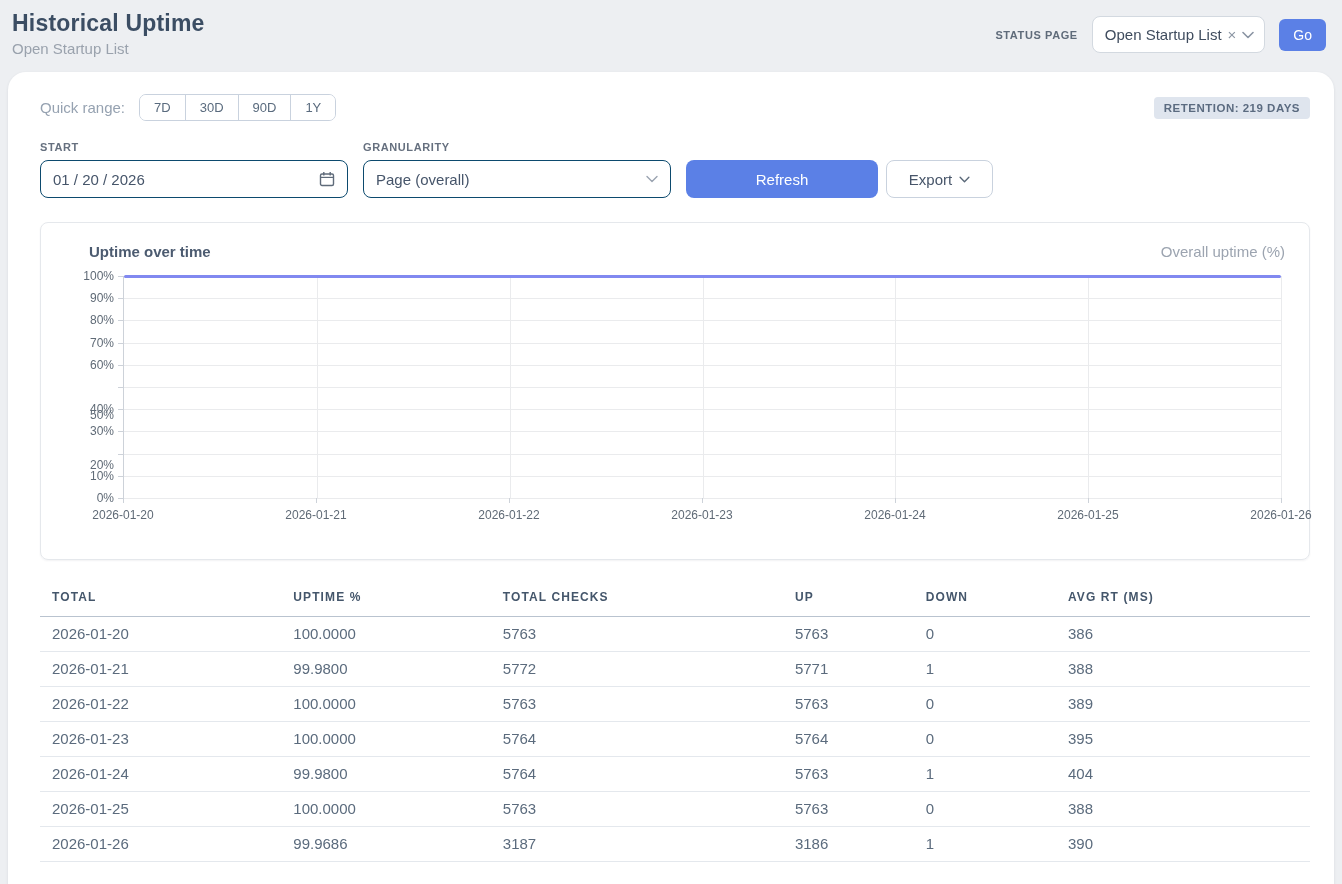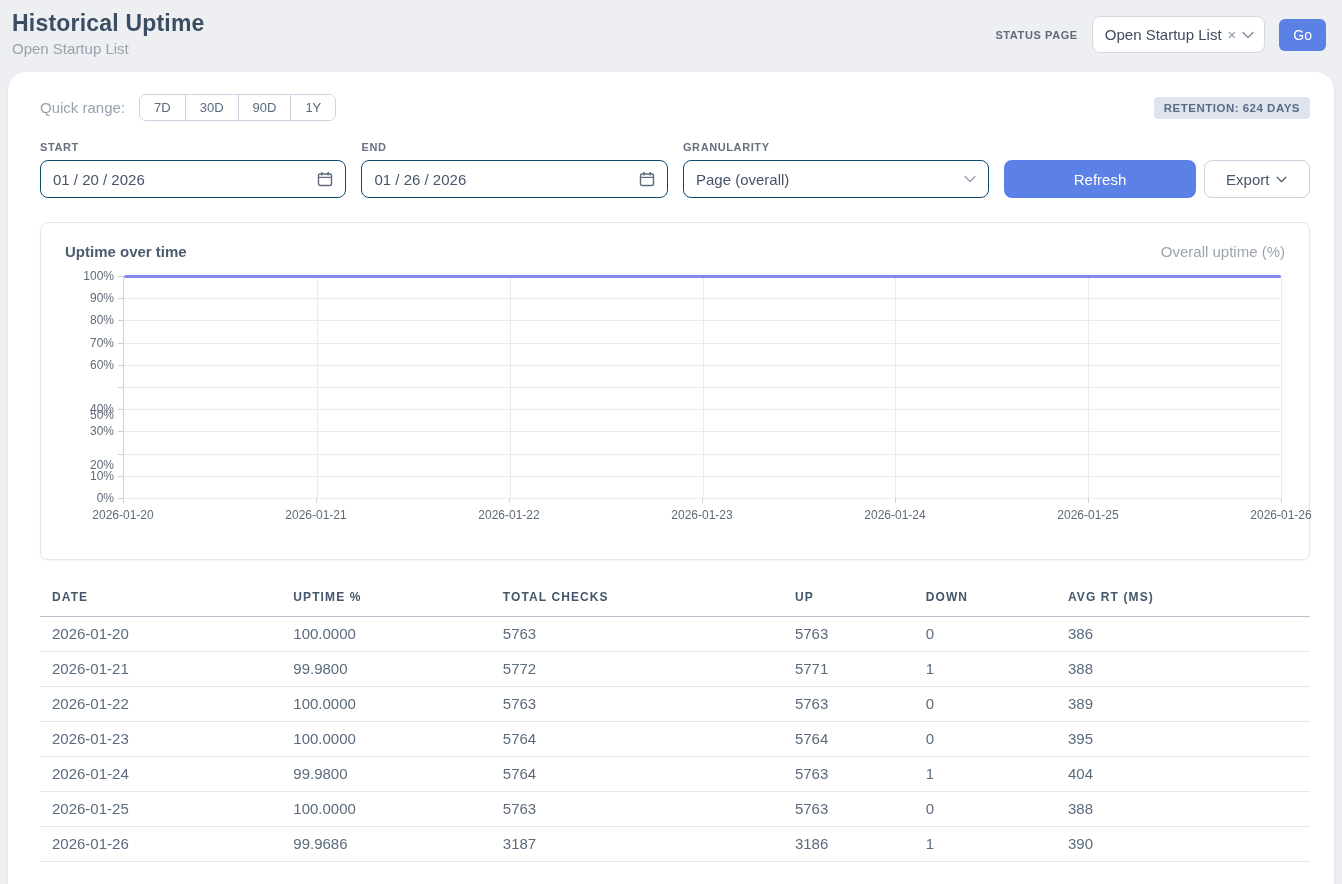--- a/index.html
+++ b/index.html
@@ -85,21 +85,21 @@
     display: flex; align-items: center; justify-content: center; gap: 7px;
     font-family: "Liberation Sans", sans-serif; margin-left: -7px;
   }
 
   
   .chart-card {
     margin-top: 24px; border: 1px solid #e5e8ec; border-radius: 8px;
     box-shadow: 0 1px 2px rgba(30,40,60,0.06);
     padding: 20px 24px 14px 24px; height: 338px;
   }
-  .chart-head { display: flex; justify-content: space-between; align-items: center; }
+  .chart-head { display: flex; justify-content: space-between; align-items: center; margin-left: 24px; }
   .chart-title { font-size: 15px; font-weight: 700; color: #4c5b70; }
   .chart-legend { font-size: 15px; color: #9ca4b0; }
   .chart-wrap { margin-top: 16px; }
   .chart-plot {
     position: relative; height: 222px; margin-left: 58px; margin-right: 4px;
     border-left: 1px solid #cdd2d9;
   }
   .grid-h { position: absolute; left: 0; right: 0; height: 1px; background: #eaebed; }
   .grid-v { position: absolute; top: 0; bottom: 0; width: 1px; background: #eaebed; }
   .ytick { position: absolute; left: -6px; width: 6px; height: 1px; background: #cdd2d9; }
@@ -158,42 +158,28 @@
 
   <div class="filters-top">
     <span class="quick-label">Quick range:</span>
     <div class="qr-group" id="qr-group">
         <button class="qr-btn">7D</button>
         <button class="qr-btn">30D</button>
         <button class="qr-btn">90D</button>
         <button class="qr-btn">1Y</button>
       </div>
     <div class="spacer"></div>
-    <span class="retention-badge">RETENTION: 624 DAYS</span>
+    <span class="retention-badge">RETENTION: 219 DAYS</span>
   </div>
 
   <div class="filters-fields">
     <div class="field">
       <div class="field-label">START</div>
       <div class="input-box">
         <span class="val">01 / 20 / 2026</span>
-        <span>
-          <svg width="16" height="16" viewBox="0 0 16 16">
-              <rect x="1.5" y="3" width="13" height="11.5" rx="1.5" fill="none" stroke="#5f6b7a" stroke-width="1.4"></rect>
-              <line x1="4.8" y1="1" x2="4.8" y2="4.5" stroke="#5f6b7a" stroke-width="1.4"></line>
-              <line x1="11.2" y1="1" x2="11.2" y2="4.5" stroke="#5f6b7a" stroke-width="1.4"></line>
-              <line x1="1.5" y1="6.4" x2="14.5" y2="6.4" stroke="#5f6b7a" stroke-width="1.2"></line>
-            </svg>
-        </span>
-      </div>
-    </div>
-    <div class="field">
-      <div class="field-label">END</div>
-      <div class="input-box">
-        <span class="val">01 / 26 / 2026</span>
         <span>
           <svg width="16" height="16" viewBox="0 0 16 16">
               <rect x="1.5" y="3" width="13" height="11.5" rx="1.5" fill="none" stroke="#5f6b7a" stroke-width="1.4"></rect>
               <line x1="4.8" y1="1" x2="4.8" y2="4.5" stroke="#5f6b7a" stroke-width="1.4"></line>
               <line x1="11.2" y1="1" x2="11.2" y2="4.5" stroke="#5f6b7a" stroke-width="1.4"></line>
               <line x1="1.5" y1="6.4" x2="14.5" y2="6.4" stroke="#5f6b7a" stroke-width="1.2"></line>
             </svg>
         </span>
       </div>
     </div>
@@ -291,21 +277,21 @@
     <colgroup id="table-cols">
         <col style="width: 19%;">
         <col style="width: 16.5%;">
         <col style="width: 23%;">
         <col style="width: 10.3%;">
         <col style="width: 11.2%;">
         <col style="width: 20%;">
       </colgroup>
     <thead>
         <tr id="table-head-row">
-          <th>DATE</th>
+          <th>TOTAL</th>
           <th>UPTIME %</th>
           <th>TOTAL CHECKS</th>
           <th>UP</th>
           <th>DOWN</th>
           <th>AVG RT (MS)</th>
         </tr>
       </thead>
     <tbody id="table-body">
         <tr>
           <td>2026-01-20</td>

